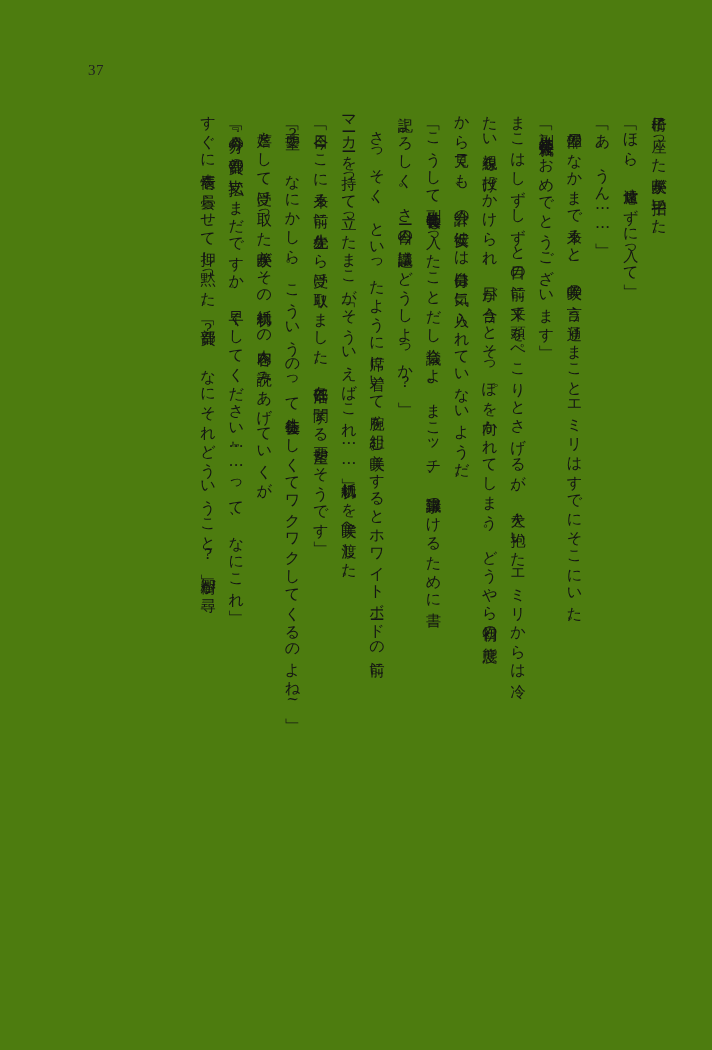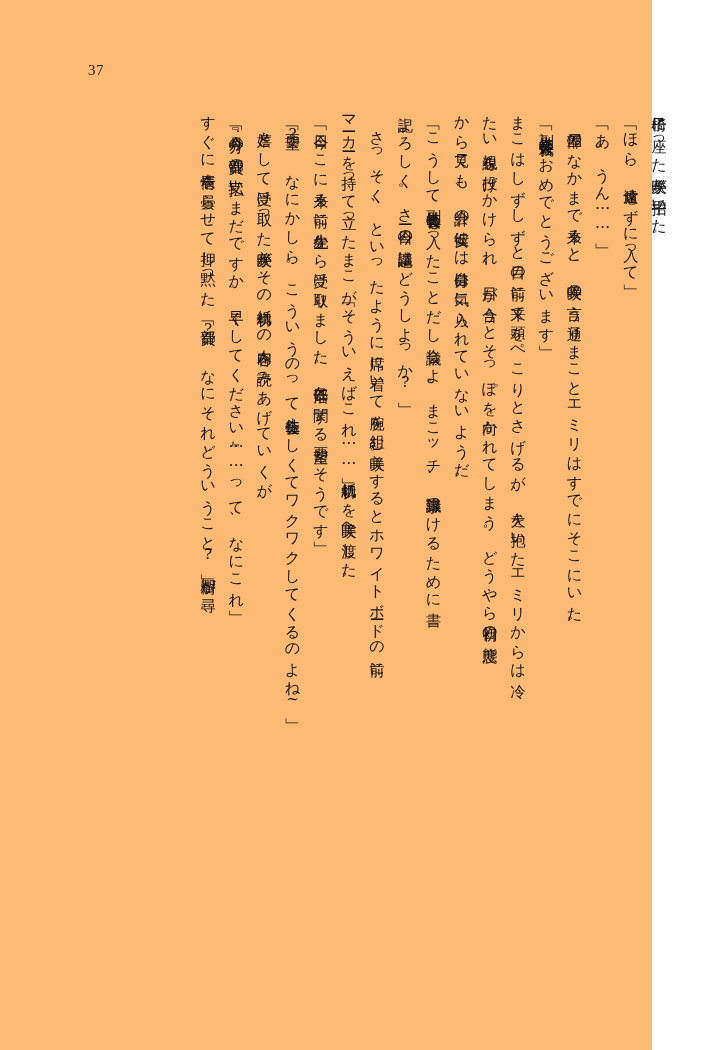--- a/index.html
+++ b/index.html
@@ -12,23 +12,23 @@
     height: 1050px;
     font-family: "Liberation Serif", "DejaVu Serif", serif;
     color: #1a1a1a;
     position: relative;
     overflow: hidden;
   }
   .page {
     position: absolute;
     top: 0;
     left: 0;
-    width: 652px;
+    width: 712px;
     height: 1050px;
-    background: #fdba74;
+    background: #4d7c0f;
   }
   .page-number {
     position: absolute;
     top: 62px;
     left: 88px;
     font-size: 15px;
     color: #222;
     letter-spacing: 0.5px;
     font-family: "Liberation Serif", "DejaVu Serif", serif;
   }

